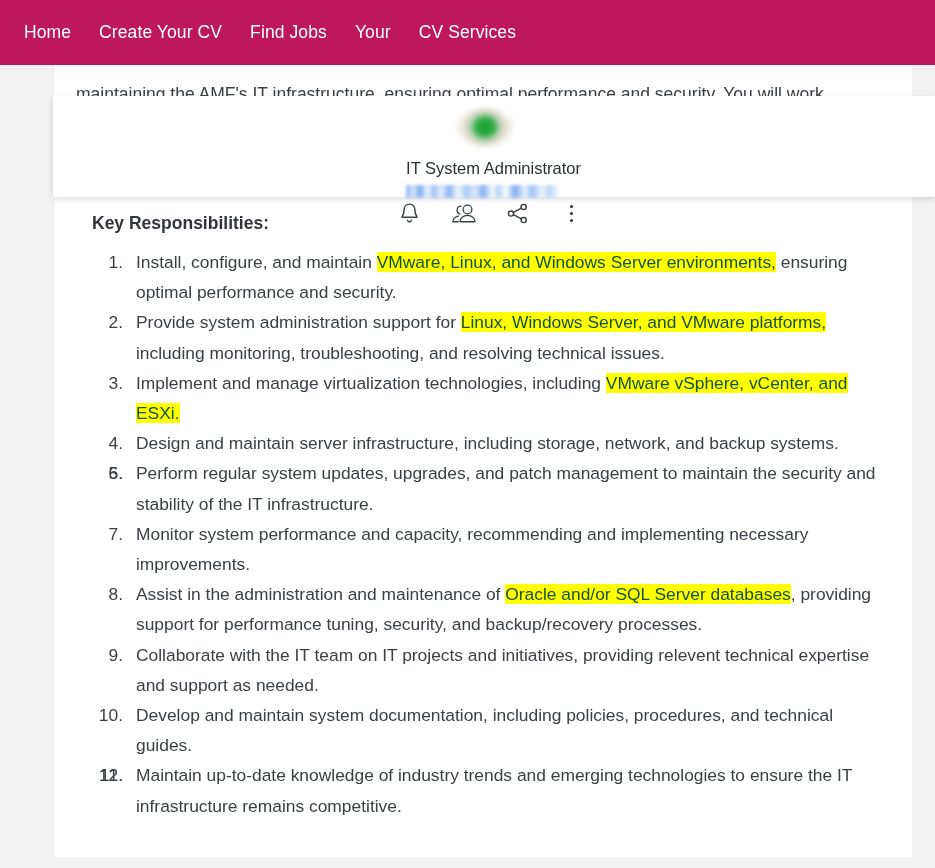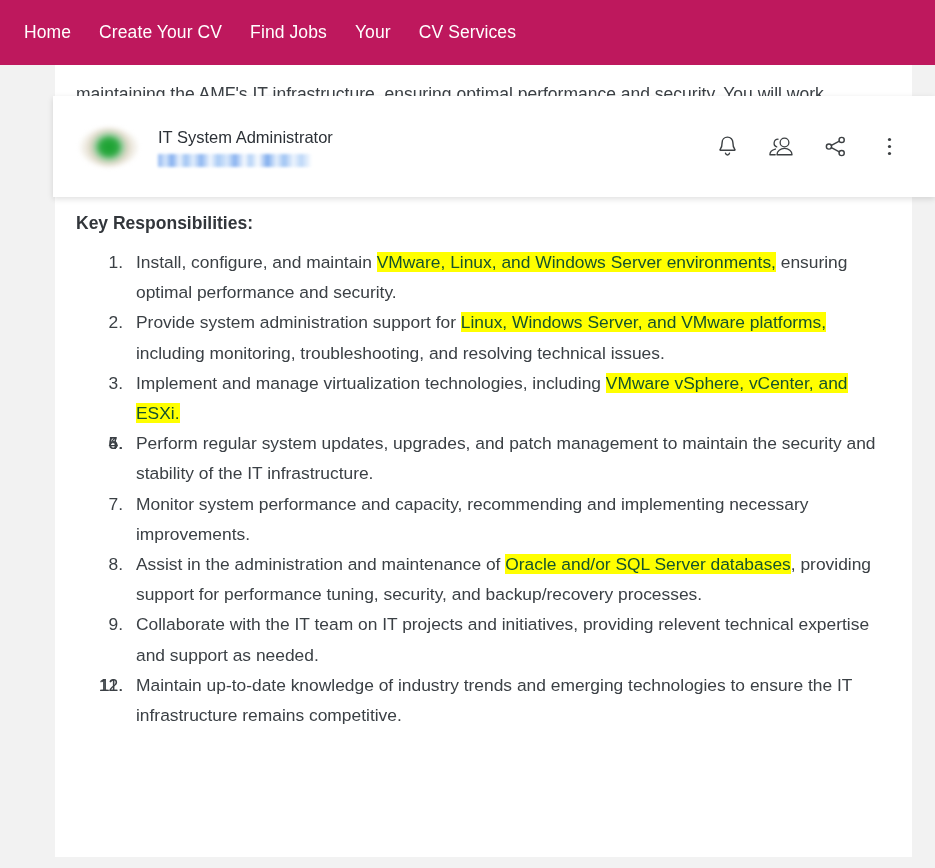--- a/index.html
+++ b/index.html
@@ -88,20 +88,21 @@
     left: 53px;
     top: 96px;
     width: 882px;
     height: 101px;
     background: #ffffff;
     box-shadow: 0 2px 6px rgba(0,0,0,0.13);
     display: flex;
     align-items: center;
     padding: 0 26px 0 25px;
     z-index: 30;
+    flex-direction: column;
   }
   .job-logo {
     width: 62px;
     height: 62px;
     flex: 0 0 62px;
     margin-right: 18px;
     display: flex;
     align-items: center;
     justify-content: center;
     background: #ffffff;
@@ -171,21 +172,21 @@
     height: 660px;
     background: #ffffff;
     padding: 12px 20px 0 21px;
     z-index: 10;
     overflow: hidden;
   }
   .section-heading {
     font-size: 17.5px;
     font-weight: bold;
     color: #32363b;
-    margin: 0 0 10px 0;
+    margin: 0 0 10px 16px;
     line-height: 28px;
   }
   .resp-list {
     list-style: none;
     margin: 0;
     padding: 0;
   }
   .resp-item {
     position: relative;
     padding-left: 60px;
@@ -312,24 +313,25 @@
 
     </div>
   </div>
 
   <div class="job-body">
     <h2 class="section-heading">Key Responsibilities:</h2>
     <ol class="resp-list" id="resp-list">
         <li class="resp-item"><span class="resp-num">1.</span><span>Install, configure, and maintain </span><mark class="hl">VMware, Linux, and Windows Server environments,</mark><span> ensuring optimal performance and security.</span></li>
         <li class="resp-item"><span class="resp-num">2.</span><span>Provide system administration support for </span><mark class="hl">Linux, Windows Server, and VMware platforms,</mark><span> including monitoring, troubleshooting, and resolving technical issues.</span></li>
         <li class="resp-item"><span class="resp-num">3.</span><span>Implement and manage virtualization technologies, including </span><mark class="hl">VMware vSphere, vCenter, and ESXi.</mark></li>
-        <li class="resp-item"><span class="resp-num">4.</span></li>
+        <li class="resp-item"><span class="resp-num">4.</span><span>Design and maintain server infrastructure, including storage, network, and backup systems.</span></li>
         <li class="resp-item"><span class="resp-num">5.</span></li>
         <li class="resp-item"><span class="resp-num">6.</span><span>Perform regular system updates, upgrades, and patch management to maintain the security and stability of the IT infrastructure.</span></li>
         <li class="resp-item"><span class="resp-num">7.</span><span>Monitor system performance and capacity, recommending and implementing necessary improvements.</span></li>
         <li class="resp-item"><span class="resp-num">8.</span><span>Assist in the administration and maintenance of </span><mark class="hl">Oracle and/or SQL Server databases</mark><span>, providing support for performance tuning, security, and backup/recovery processes.</span></li>
         <li class="resp-item"><span class="resp-num">9.</span><span>Collaborate with the IT team on IT projects and initiatives, providing relevent technical expertise and support as needed.</span></li>
+        <li class="resp-item"><span class="resp-num">10.</span><span>Develop and maintain system documentation, including policies, procedures, and technical guides.</span></li>
         <li class="resp-item"><span class="resp-num">11.</span></li>
         <li class="resp-item"><span class="resp-num">12.</span><span>Maintain up-to-date knowledge of industry trends and emerging technologies to ensure the IT infrastructure remains competitive.</span></li>
       </ol>
   </div>
 
 </div>
 
 </body></html>

